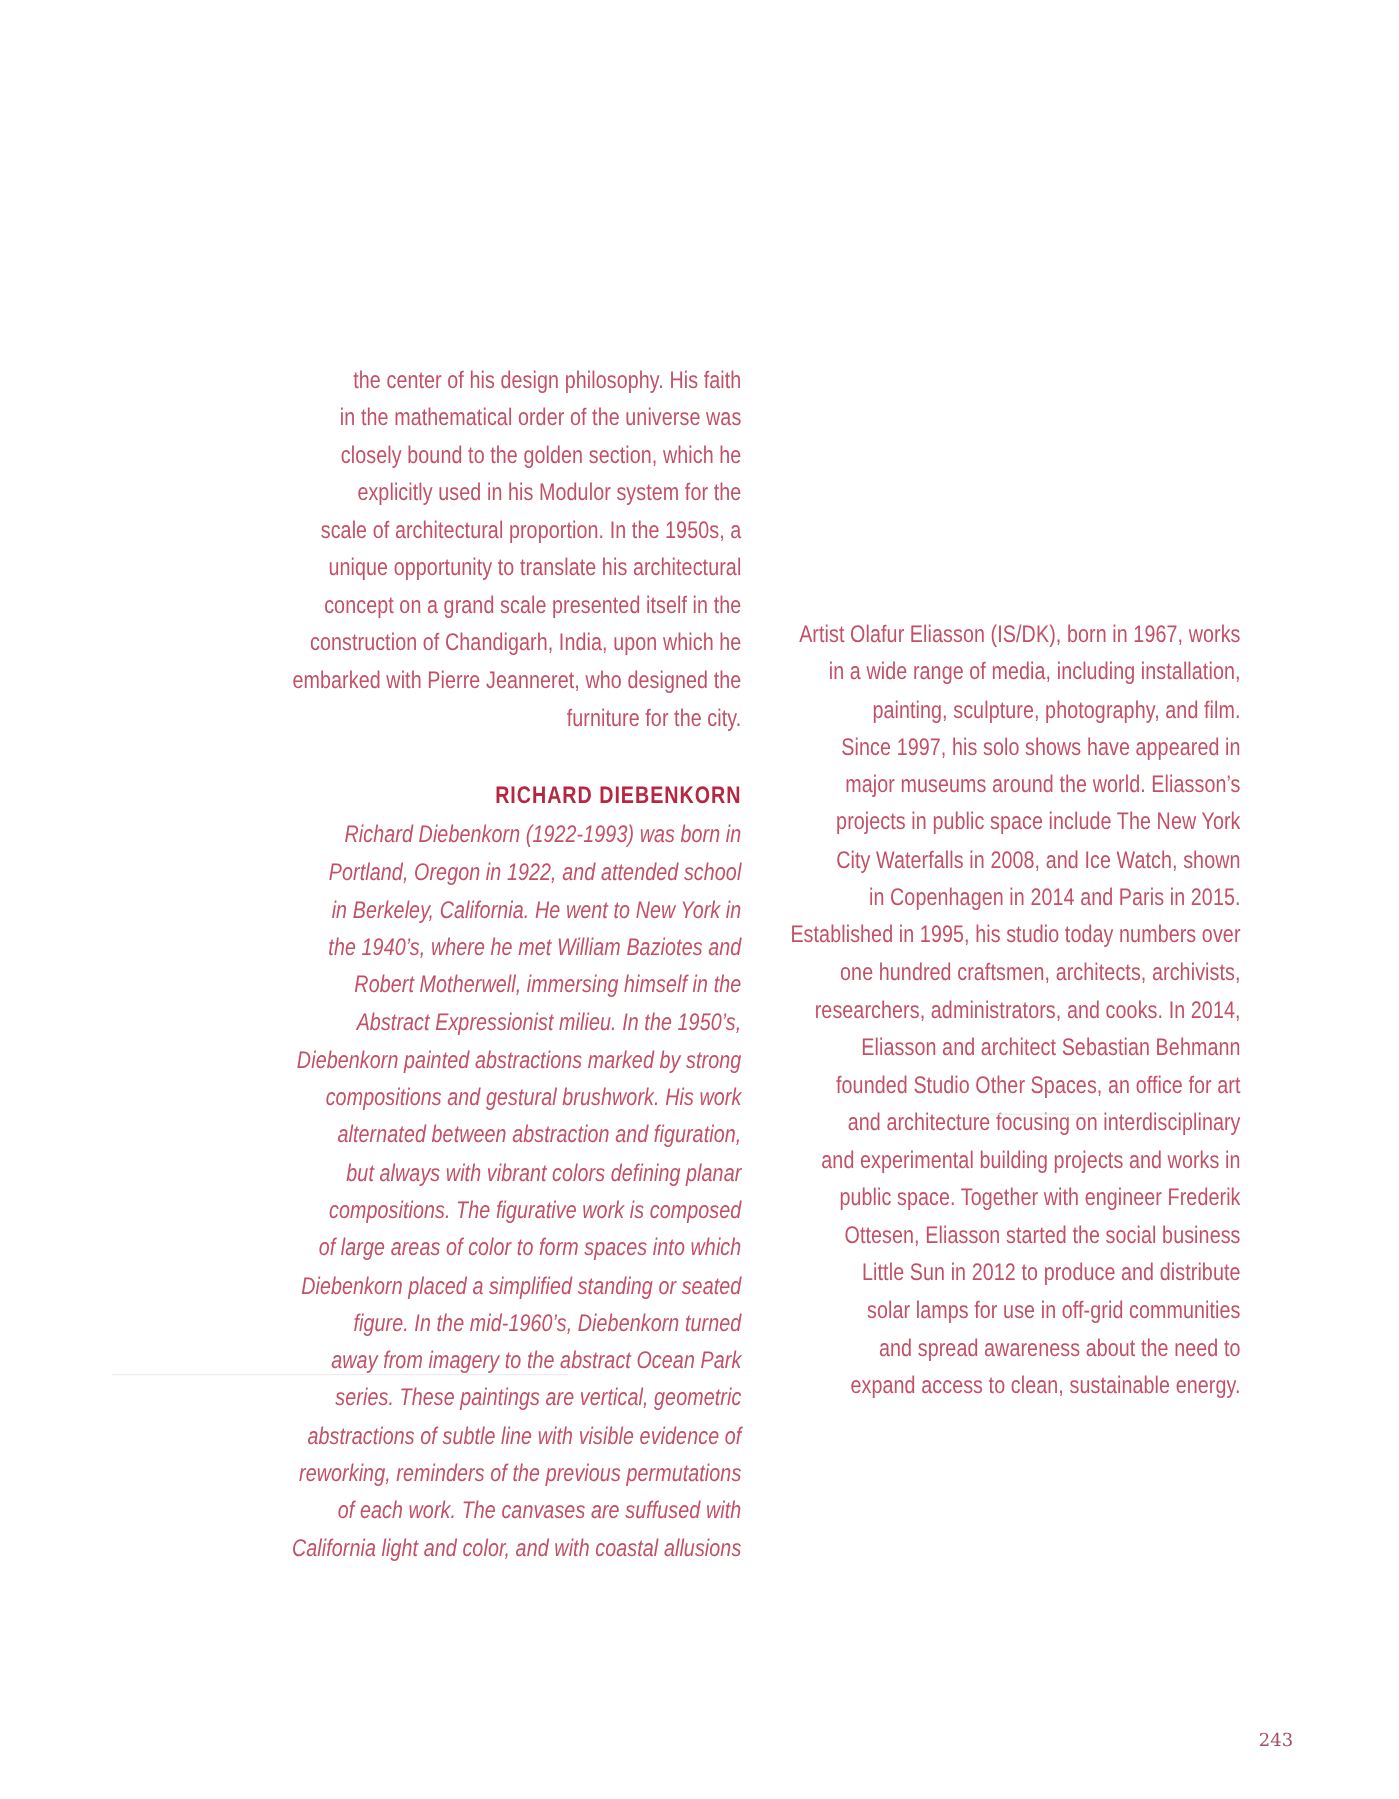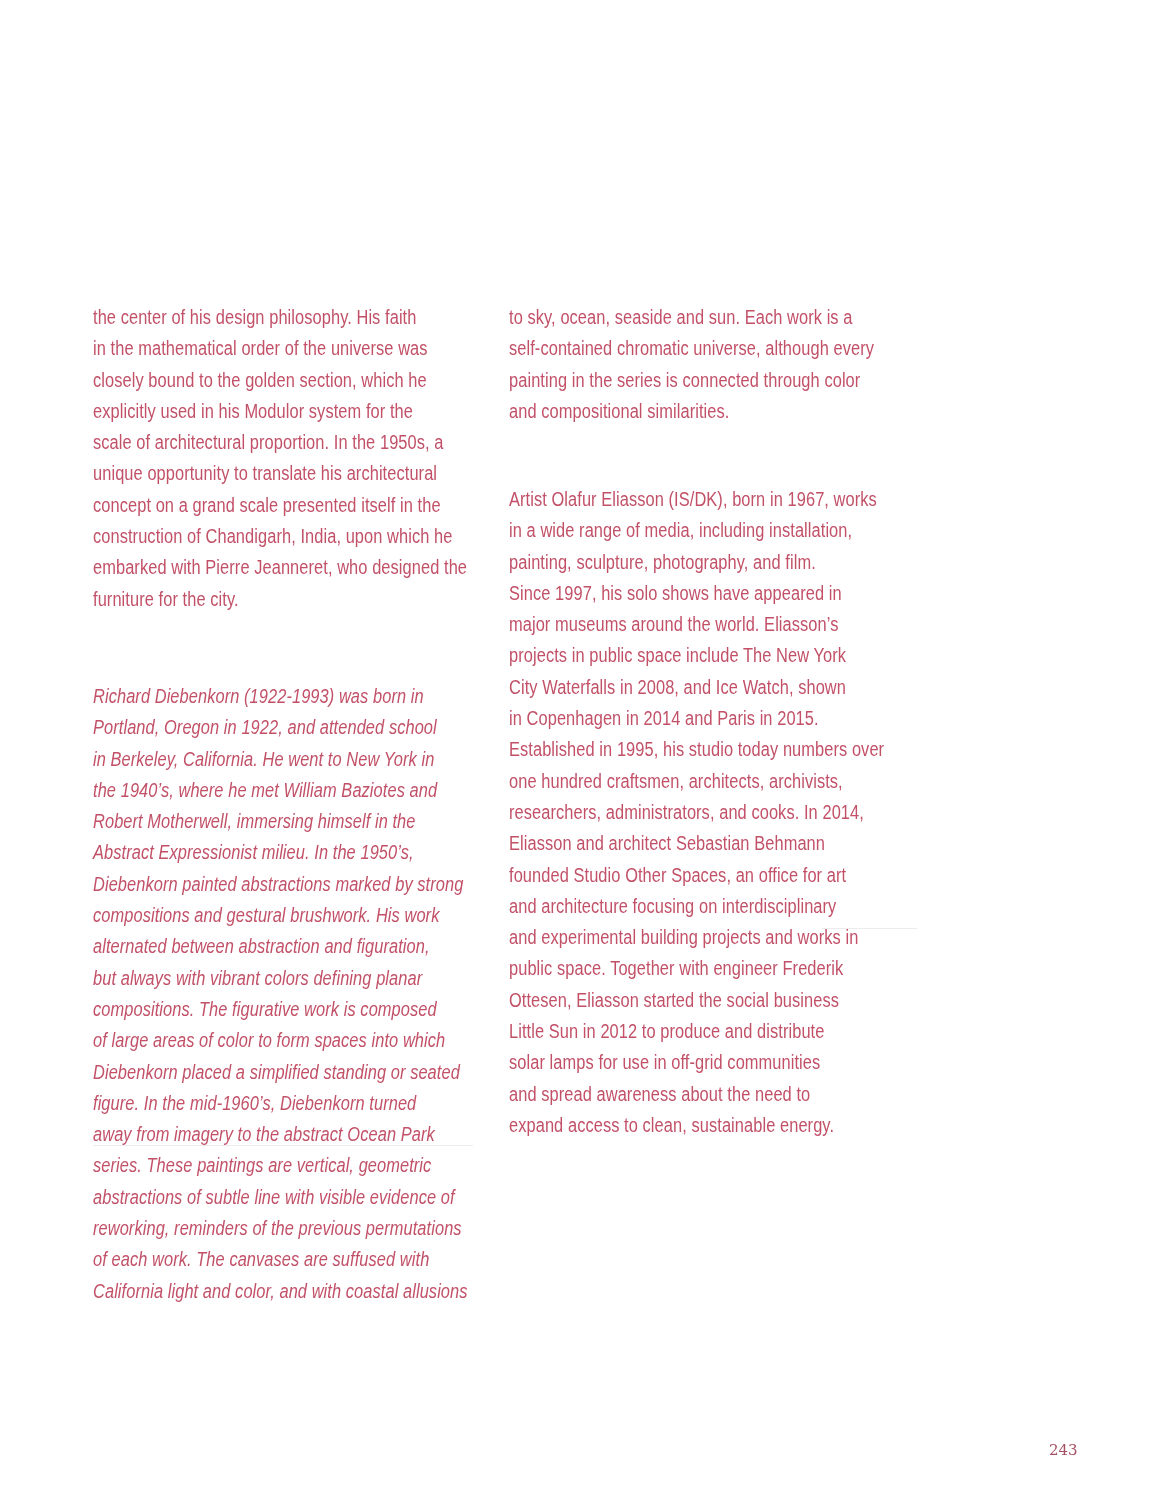--- a/index.html
+++ b/index.html
@@ -7,20 +7,21 @@
     padding: 0;
     background: #ffffff;
   }
   .page {
     position: relative;
     width: 1100px;
     height: 1499px;
     background: var(--page-bg, #ffffff);
     font-family: "Liberation Sans", sans-serif;
     overflow: hidden;
+    text-align: right;
   }
   
   .block {
     position: absolute;
   }
   .squeeze {
     transform: scaleX(0.82);
     transform-origin: 0 0;
     width: 640px;
   }
@@ -72,20 +73,23 @@
 closely bound to the golden section, which he
 explicitly used in his Modulor system for the
 scale of architectural proportion. In the 1950s, a
 unique opportunity to translate his architectural
 concept on a grand scale presented itself in the
 construction of Chandigarh, India, upon which he
 embarked with Pierre Jeanneret, who designed the
 furniture for the city.</div>
   </div>
 
+  <div class="block" style="left:93px; top:647px;">
+    <div class="squeeze section-heading">RICHARD DIEBENKORN</div>
+  </div>
 
   <div class="block" style="left:93px; top:681px;font-style:italic;">
     <div class="squeeze body-text">Richard Diebenkorn (1922-1993) was born in
 Portland, Oregon in 1922, and attended school
 in Berkeley, California. He went to New York in
 the 1940’s, where he met William Baziotes and
 Robert Motherwell, immersing himself in the
 Abstract Expressionist milieu. In the 1950’s,
 Diebenkorn painted abstractions marked by strong
 compositions and gestural brushwork. His work
@@ -96,30 +100,24 @@
 Diebenkorn placed a simplified standing or seated
 figure. In the mid-1960’s, Diebenkorn turned
 away from imagery to the abstract Ocean Park
 series. These paintings are vertical, geometric
 abstractions of subtle line with visible evidence of
 reworking, reminders of the previous permutations
 of each work. The canvases are suffused with
 California light and color, and with coastal allusions</div>
   </div>
 
-  <div class="block" style="left:509px; top:302px;">
-    <div class="squeeze body-text">to sky, ocean, seaside and sun. Each work is a
-self-contained chromatic universe, although every
-painting in the series is connected through color
-and compositional similarities.</div>
-  </div>
 
 
 
-  <div class="block" style="left:509px; top:484px;">
+  <div class="block" style="left:509px; top:514px;">
     <div class="squeeze body-text">Artist Olafur Eliasson (IS/DK), born in 1967, works
 in a wide range of media, including installation,
 painting, sculpture, photography, and film.
 Since 1997, his solo shows have appeared in
 major museums around the world. Eliasson’s
 projects in public space include The New York
 City Waterfalls in 2008, and Ice Watch, shown
 in Copenhagen in 2014 and Paris in 2015.
 Established in 1995, his studio today numbers over
 one hundred craftsmen, architects, archivists,

